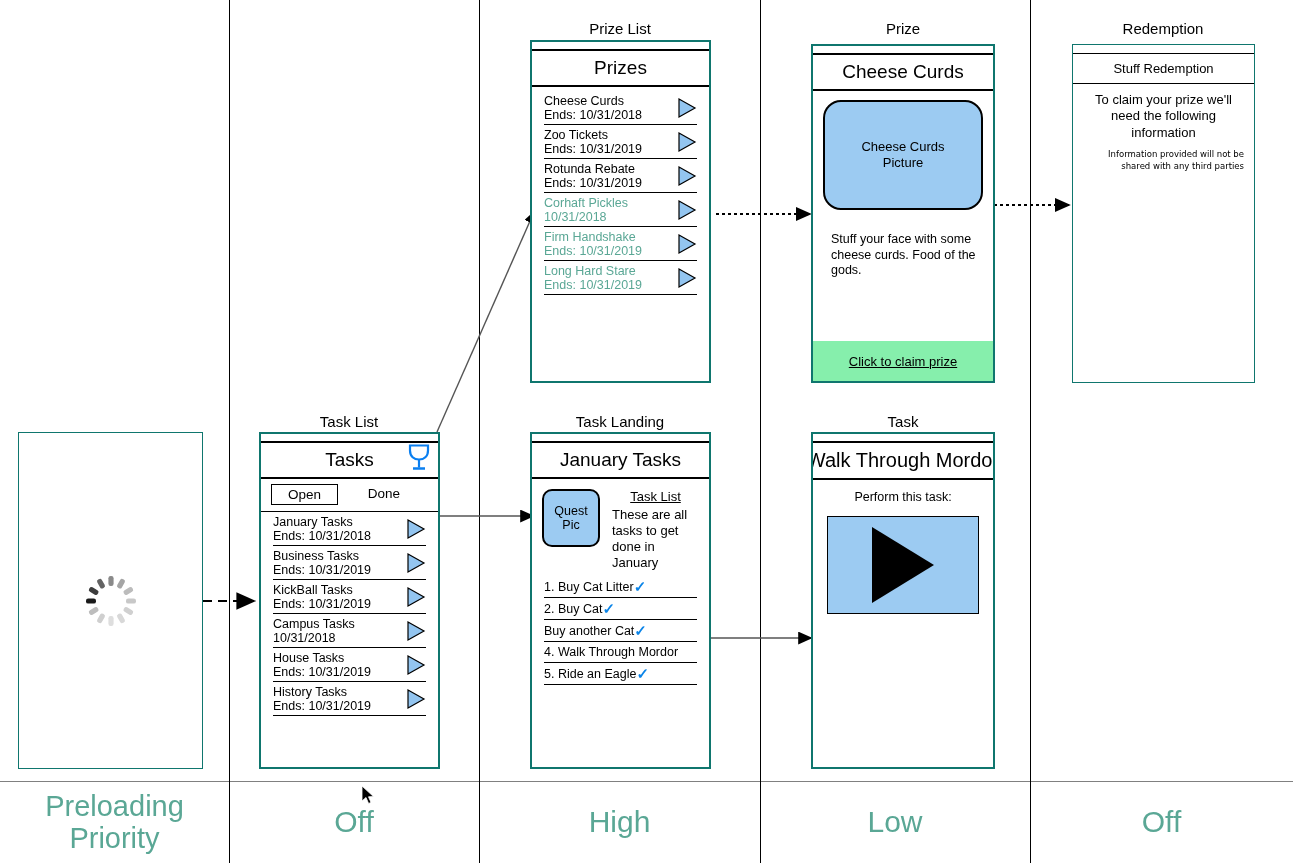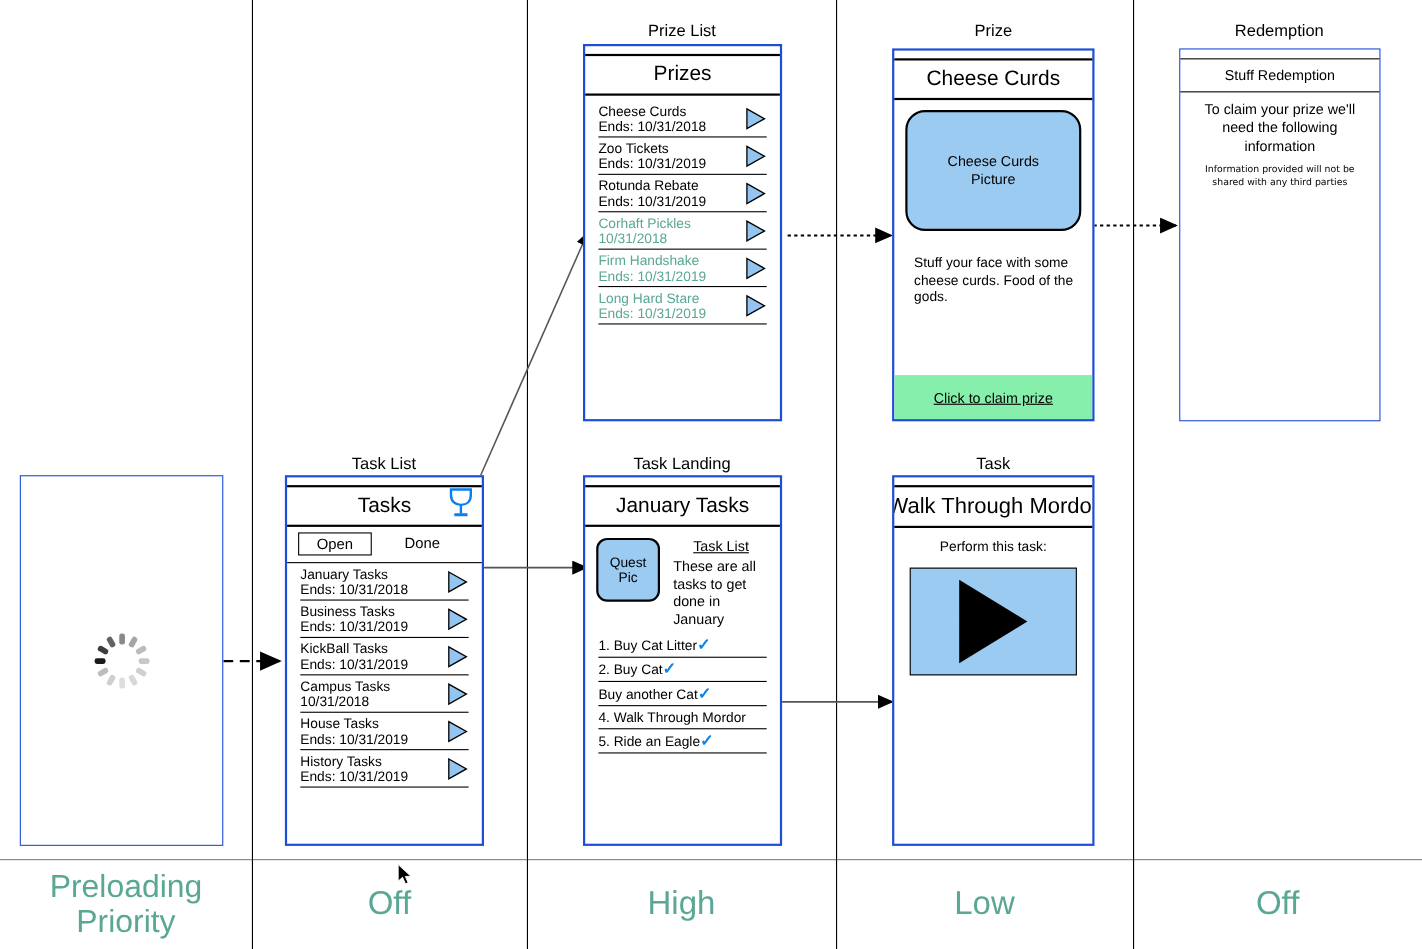--- a/index.html
+++ b/index.html
@@ -27,21 +27,21 @@
 
   
   .panel-title {
     position: absolute; text-align: center;
     font-size: 15px; color: #000; white-space: nowrap;
   }
 
   
   .phone {
     position: absolute;
-    border: 2px solid #1d4ed8;
+    border: 2px solid #0f766e;
     background: #fff;
     display: flex; flex-direction: column;
   }
   .phone-topbar { height: 9px; border-bottom: 2px solid #000; flex: 0 0 auto; }
   .phone-header {
     flex: 0 0 auto; position: relative;
     border-bottom: 2px solid #000;
     display: flex; align-items: center; justify-content: center;
     font-size: 19px; color: #000;
     padding: 6px 4px;
@@ -96,21 +96,21 @@
   .claim-bar span {
     font-size: 13px; color: #000; text-decoration: underline;
   }
 
   
   .redeem-lead {
     font-size: 13px; line-height: 1.25; text-align: center; color: #000;
     padding: 8px 12px 0 12px;
   }
   .redeem-fine {
-    font-size: 8.5px; line-height: 1.45; text-align: center; color: #000;
+    font-size: 8.5px; line-height: 1.45; text-align: right; color: #000;
     padding: 7px 10px 0 10px;
     font-family: "DejaVu Sans", sans-serif;
   }
   .redeem-form {
     border: 1.5px solid #000; background: #fff;
     display: flex; align-items: center; justify-content: center;
     text-align: center; font-size: 13px; line-height: 1.35; color: #000;
   }
 
   

